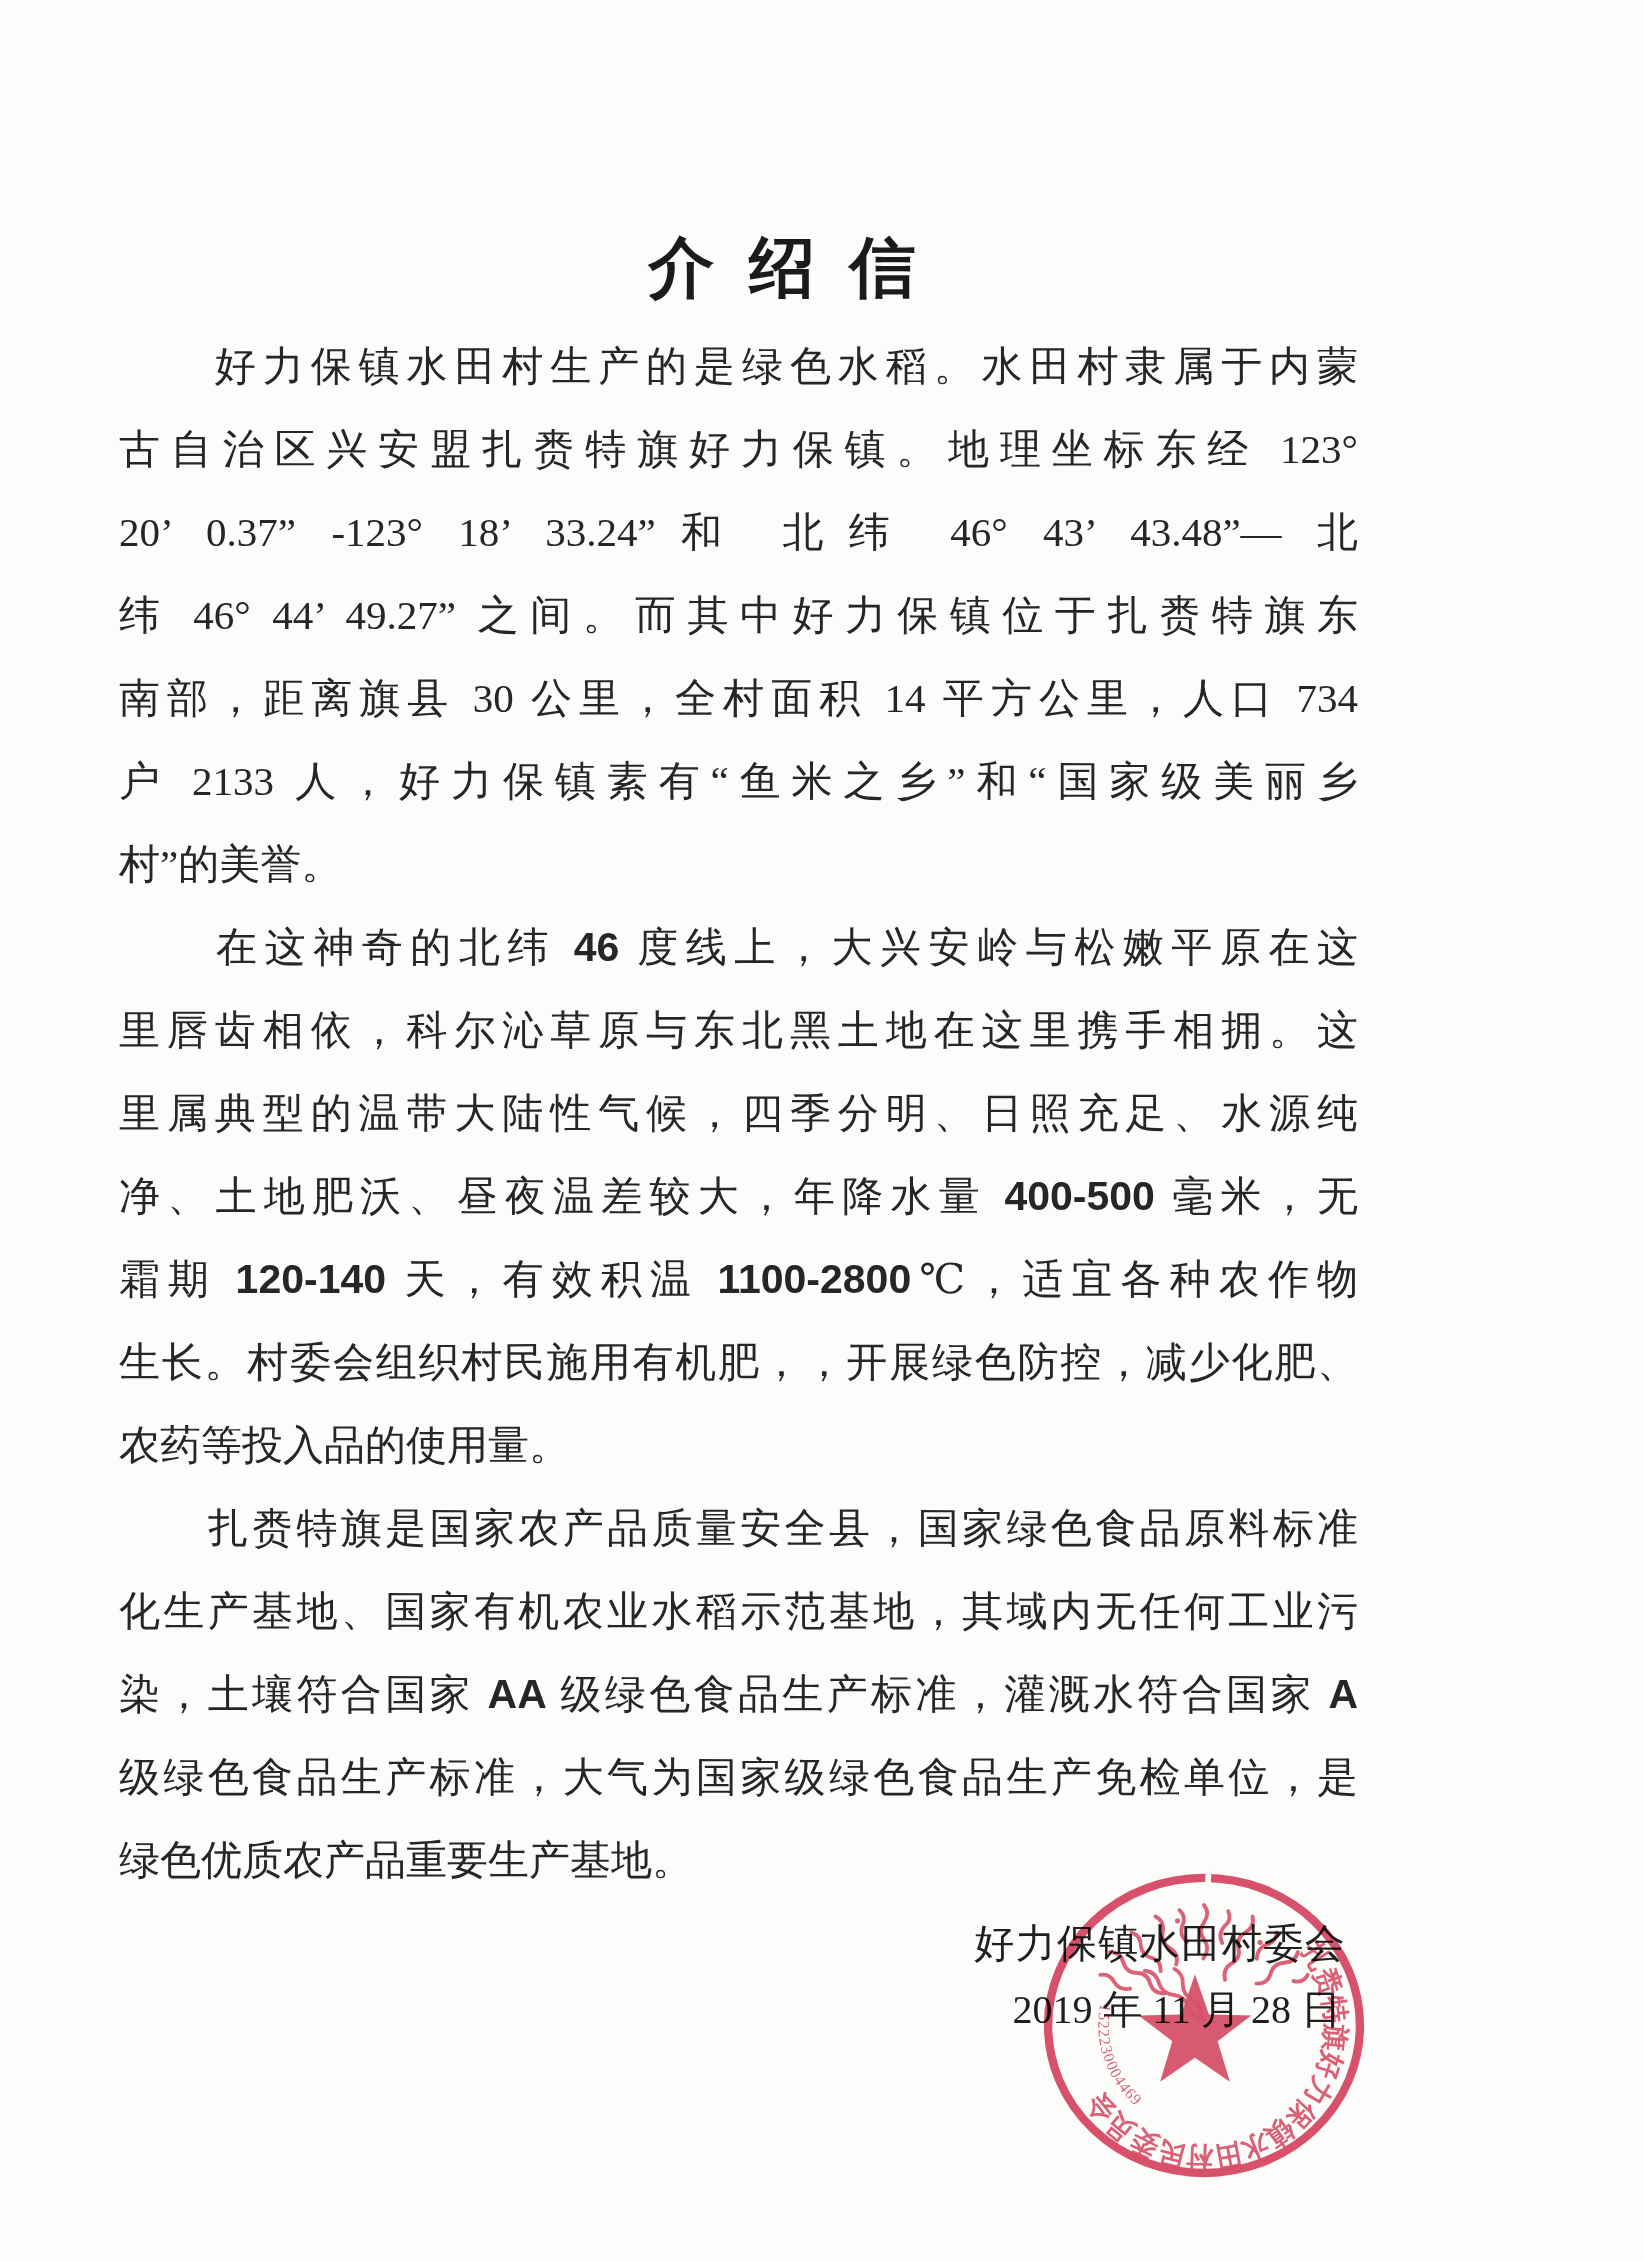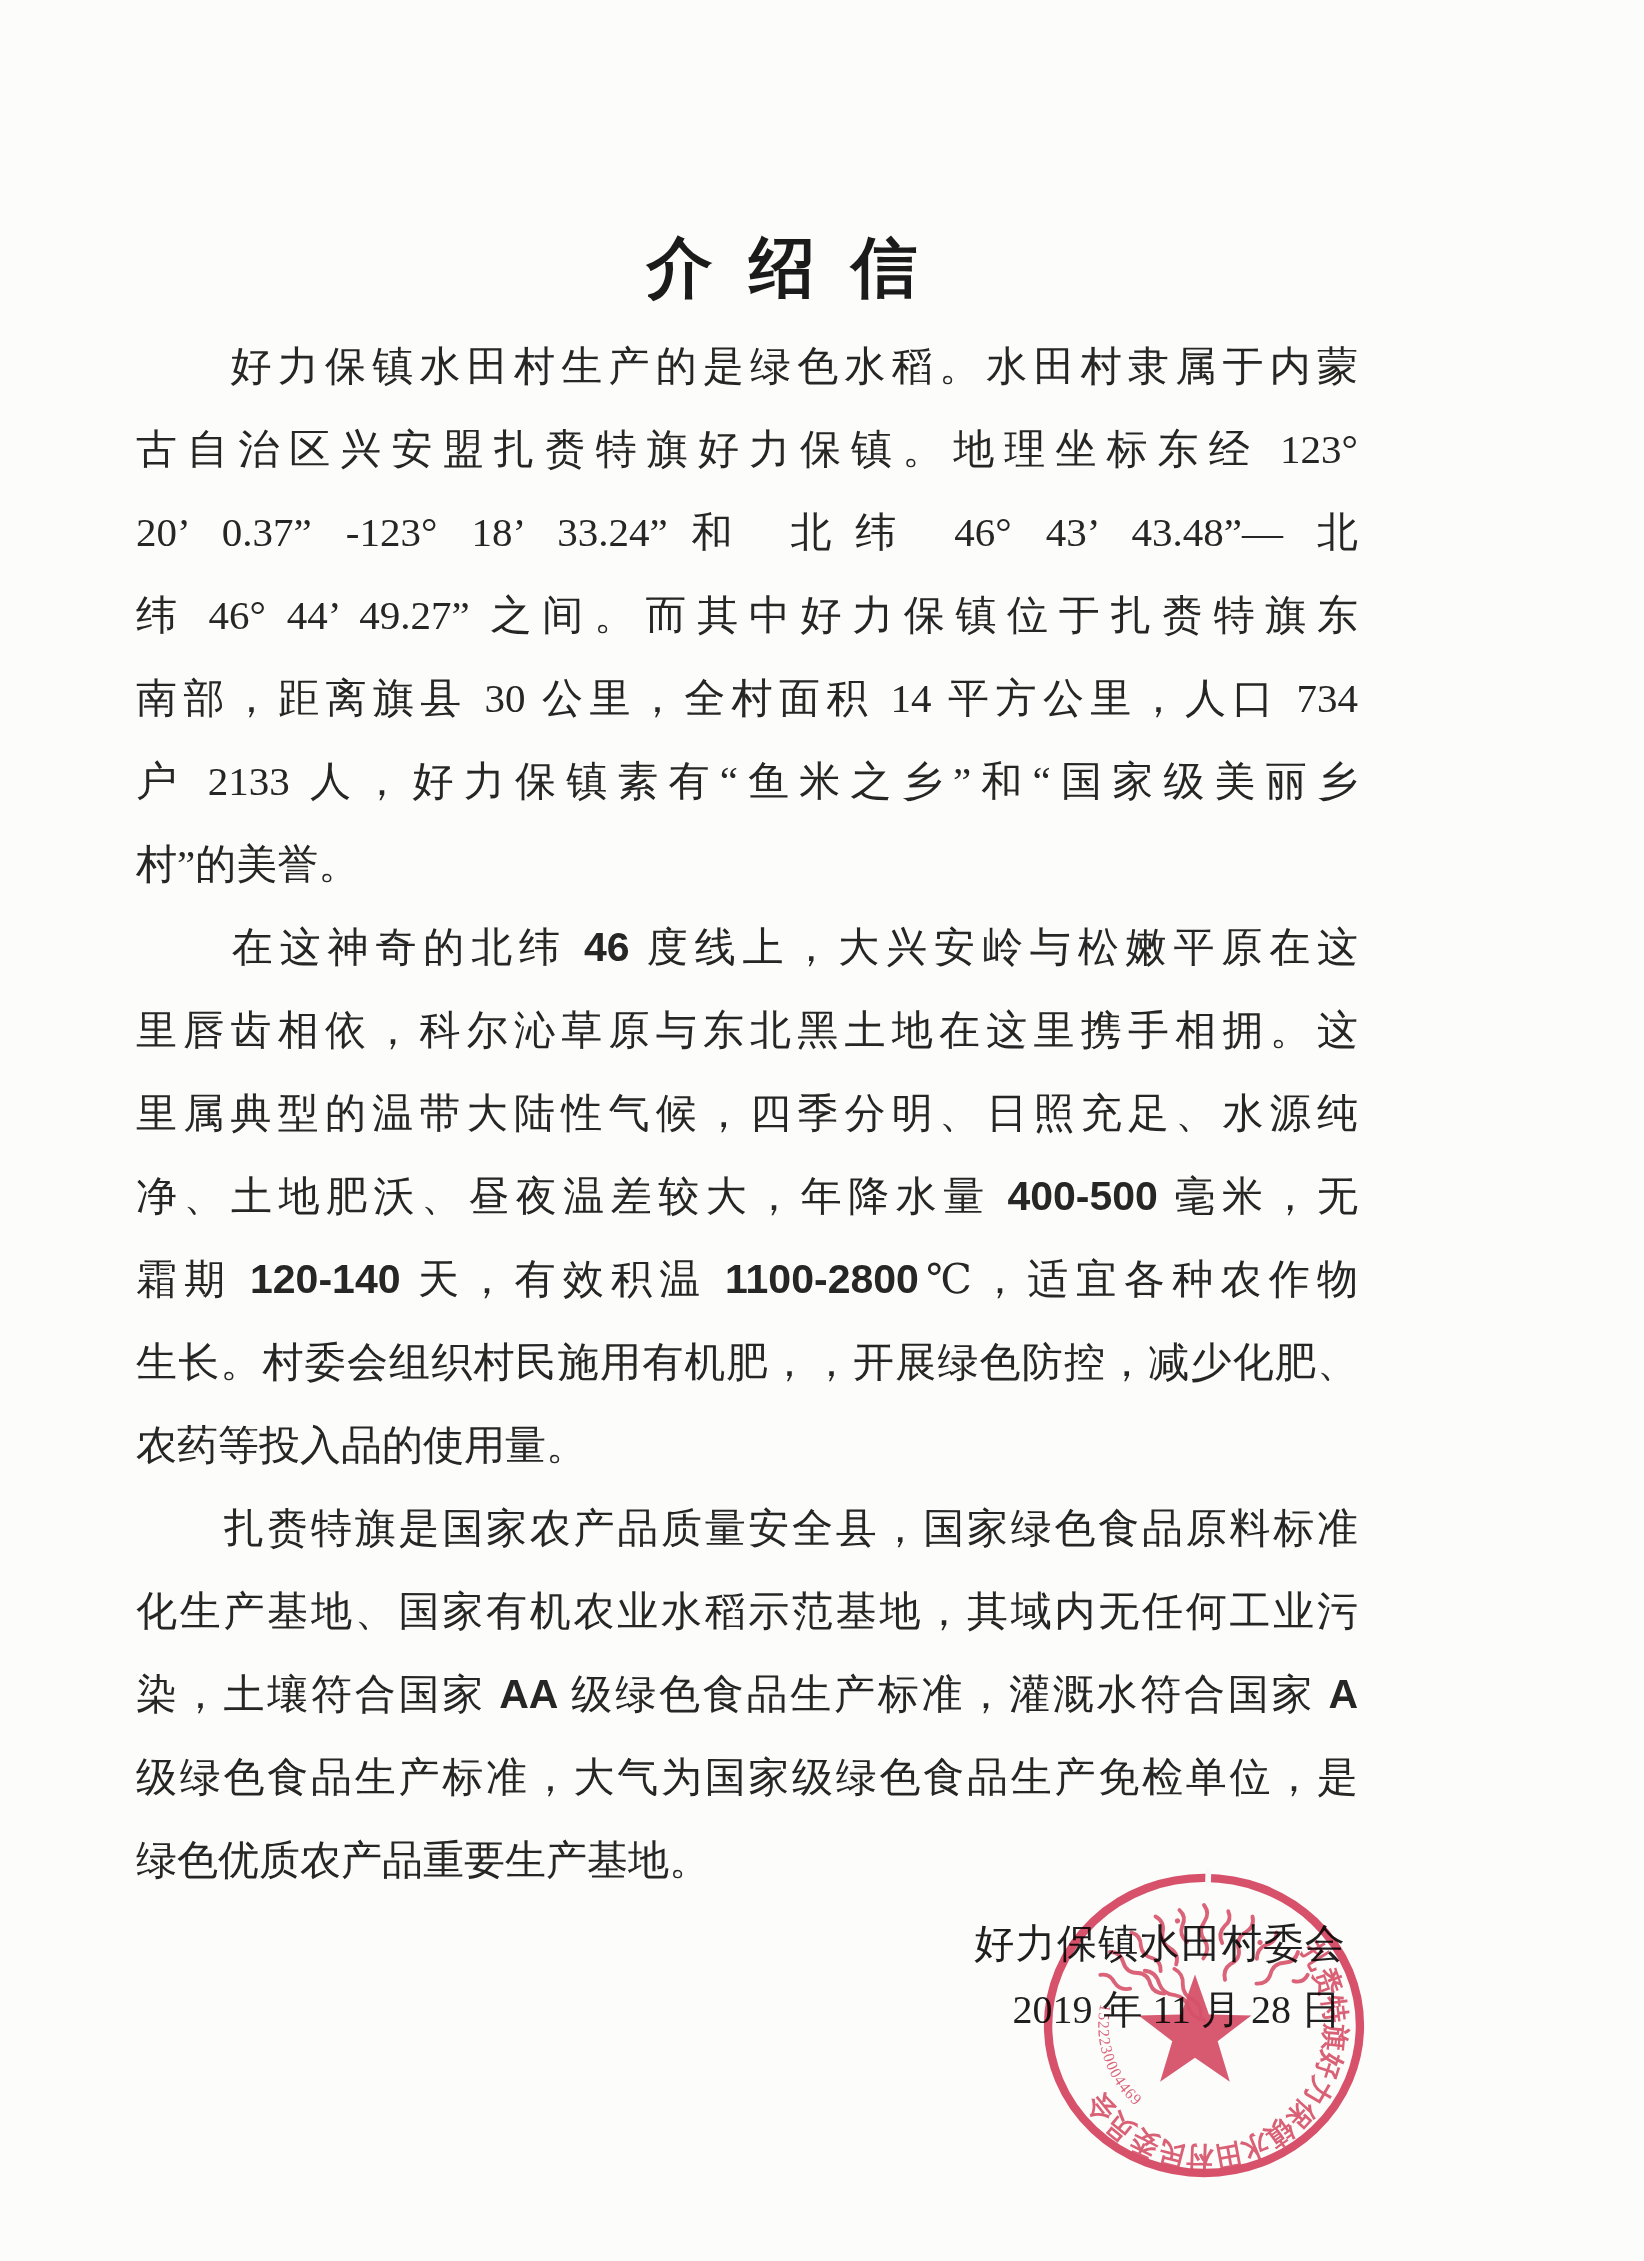--- a/index.html
+++ b/index.html
@@ -10,31 +10,30 @@
   }
   .page{
     position:relative;width:1644px;height:2261px;overflow:hidden;
     background:#fcfcfb;color:#242424;
   }
   .title{
     position:absolute;top:223px;left:0;width:1573px;margin:0;
     text-align:center;
     font-size:66px;font-weight:700;letter-spacing:9px;
     color:#1b1b1b;
-    font-family:Liberation Sans, sans-serif;
+    font-family:Liberation Serif, serif;
   }
   .bodytext{
     position:absolute;top:325px;left:119px;width:1239px;
     font-size:41px;line-height:83px;
     color:#262626;
   }
   .bline{
     text-align:justify;
     text-align-last:justify;
-    margin-left:17px;
   }
   .bline.end{ text-align-last:left; }
   .num{
     font-family:"Liberation Sans","DejaVu Sans",sans-serif;
     font-weight:700;
   }
   .sign{
     position:absolute;top:1916px;right:298px;
     font-size:40px;letter-spacing:1.3px;color:#1f1f1f;
   }

